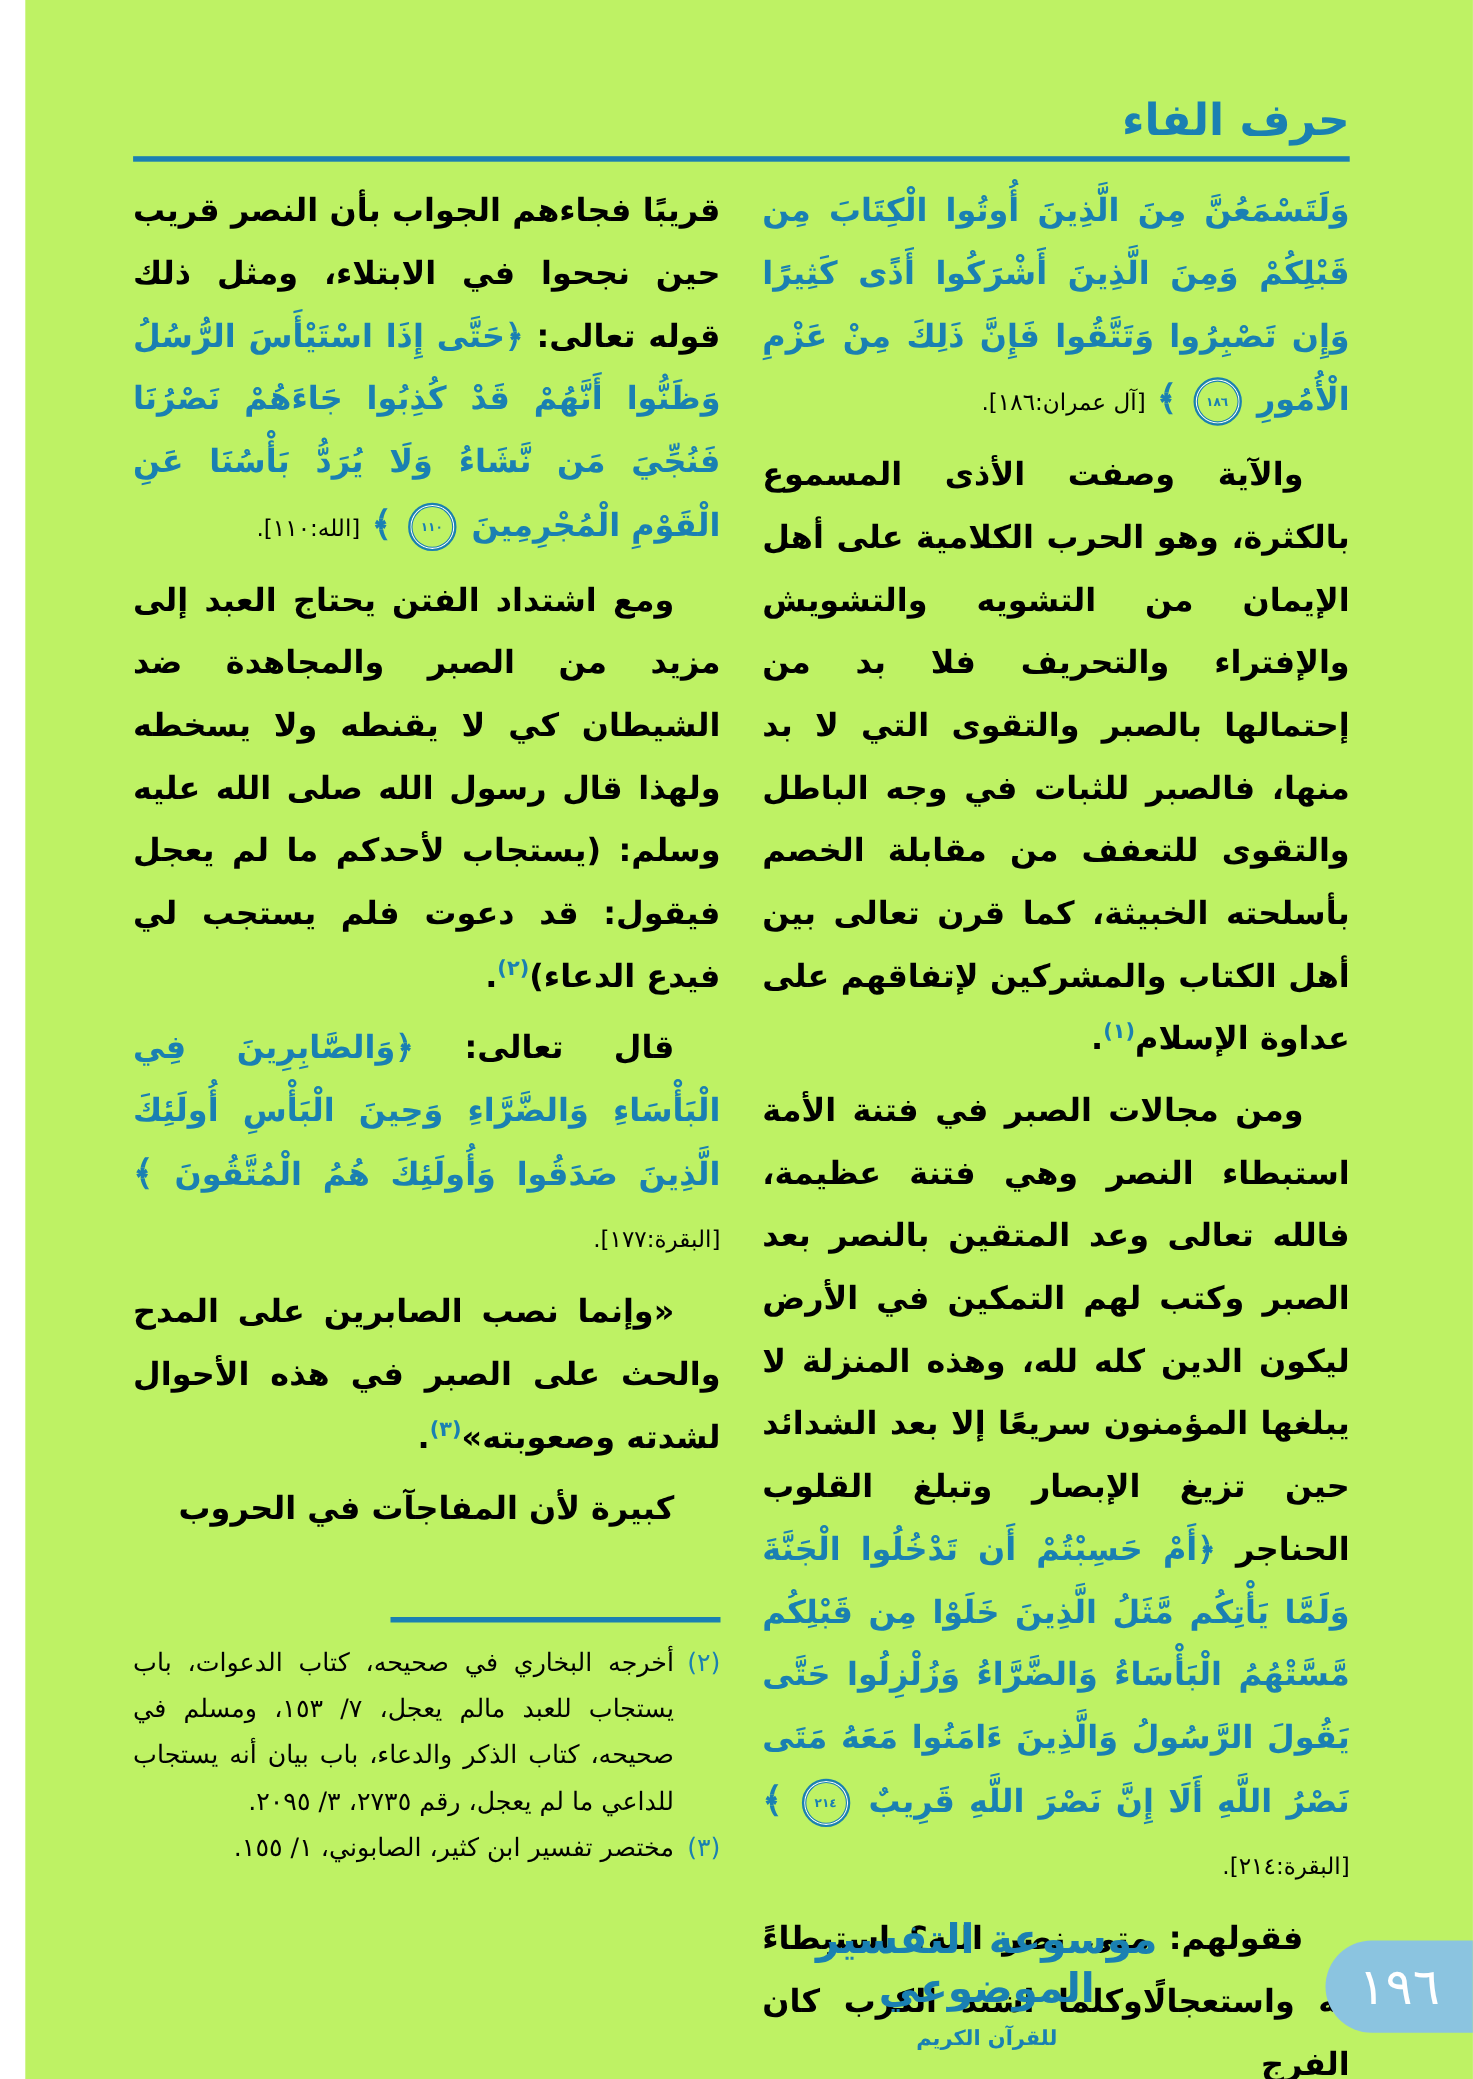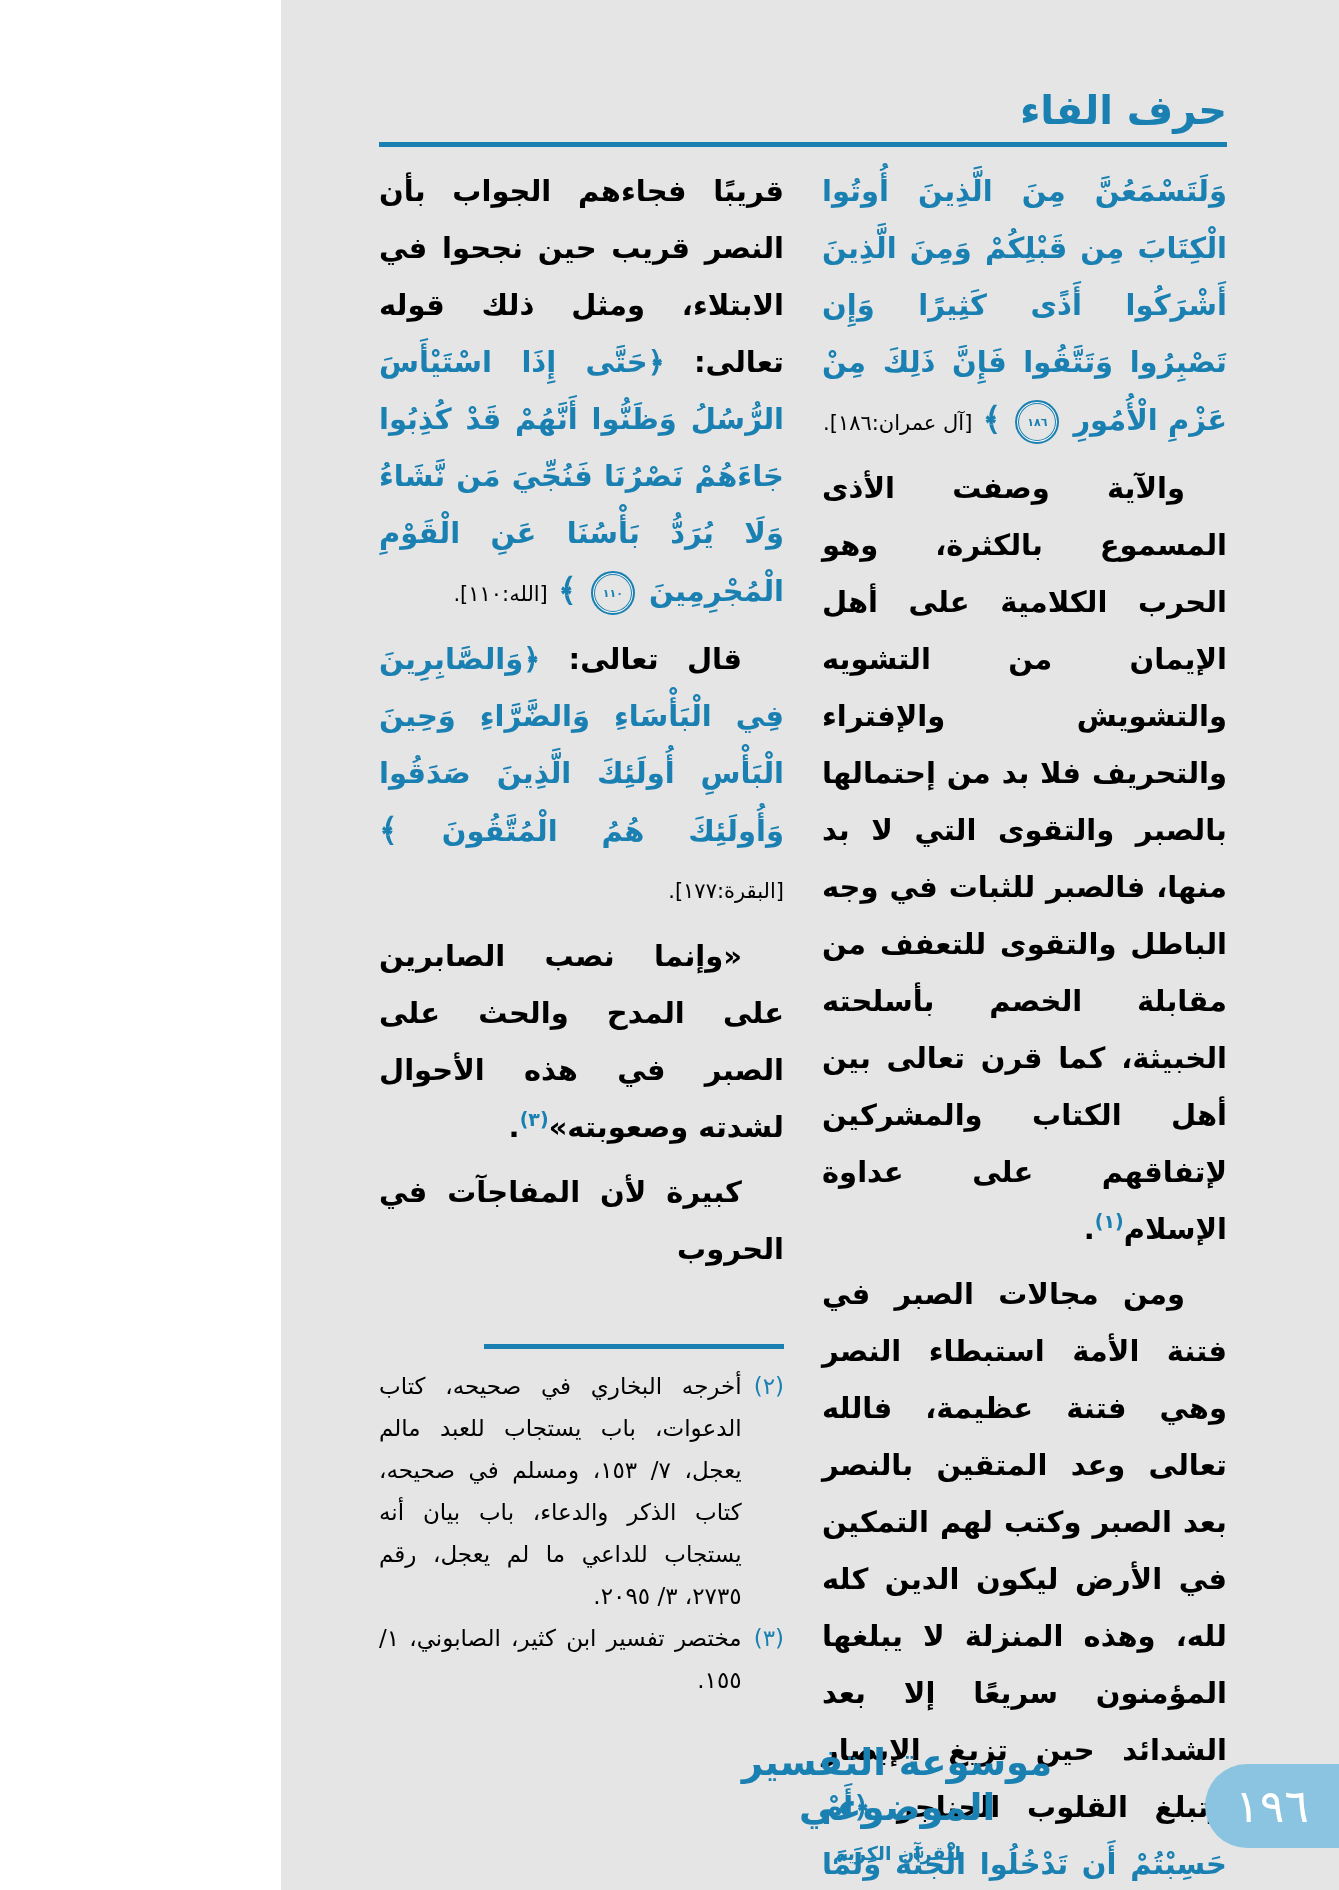--- a/index.html
+++ b/index.html
@@ -1,20 +1,20 @@
 <!DOCTYPE html>
 <html lang="ar" dir="rtl"><head>
 <meta charset="utf-8">
 <style>
   html, body { margin: 0; padding: 0; background: #ffffff; }
   .page {
     position: relative;
-    width: 1058px;
+    width: 1316px;
     height: 1890px;
-    background: #e5e5e5;
+    background: #bef264;
     font-family: "DejaVu Sans", sans-serif;
     direction: rtl;
     overflow: hidden;
     color: #000;
   }
   
   .header { padding: 88px 112px 0 98px; }
   .header-title {
     color: #1a80b2;
     font-size: 40px;
@@ -137,20 +137,23 @@
     </div>
 
     <div class="col">
       <p class="para">
         <span>قريبًا فجاءهم الجواب بأن النصر قريب حين نجحوا في الابتلاء، ومثل ذلك قوله تعالى: </span><span class="quran-text">﴿حَتَّى إِذَا اسْتَيْأَسَ الرُّسُلُ وَظَنُّوا أَنَّهُمْ قَدْ كُذِبُوا جَاءَهُمْ نَصْرُنَا فَنُجِّيَ مَن نَّشَاءُ وَلَا يُرَدُّ بَأْسُنَا عَنِ الْقَوْمِ الْمُجْرِمِينَ</span>
         <span class="ayah-medallion">١١٠</span>
         <span class="ornate">﴾</span>
         <span class="vref">[الله:١١٠].</span>
       </p>
       <p class="para indent">
+        <span>ومع اشتداد الفتن يحتاج العبد إلى مزيد من الصبر والمجاهدة ضد الشيطان كي لا يقنطه ولا يسخطه ولهذا قال رسول الله صلى الله عليه وسلم: (يستجاب لأحدكم ما لم يعجل فيقول: قد دعوت فلم يستجب لي فيدع الدعاء)</span><span class="note-ref">(٢)</span><span>.</span>
+      </p>
+      <p class="para indent">
         <span>قال تعالى: </span><span class="quran-text">﴿وَالصَّابِرِينَ فِي الْبَأْسَاءِ وَالضَّرَّاءِ وَحِينَ الْبَأْسِ أُولَئِكَ الَّذِينَ صَدَقُوا وَأُولَئِكَ هُمُ الْمُتَّقُونَ </span><span class="ornate">﴾</span>
         <span class="vref">[البقرة:١٧٧].</span>
       </p>
       <p class="para indent">
         <span>«وإنما نصب الصابرين على المدح والحث على الصبر في هذه الأحوال لشدته وصعوبته»</span><span class="note-ref">(٣)</span><span>.</span>
       </p>
       <p class="para indent">
         <span>كبيرة لأن المفاجآت في الحروب</span>
       </p>
       <div class="footnotes">

